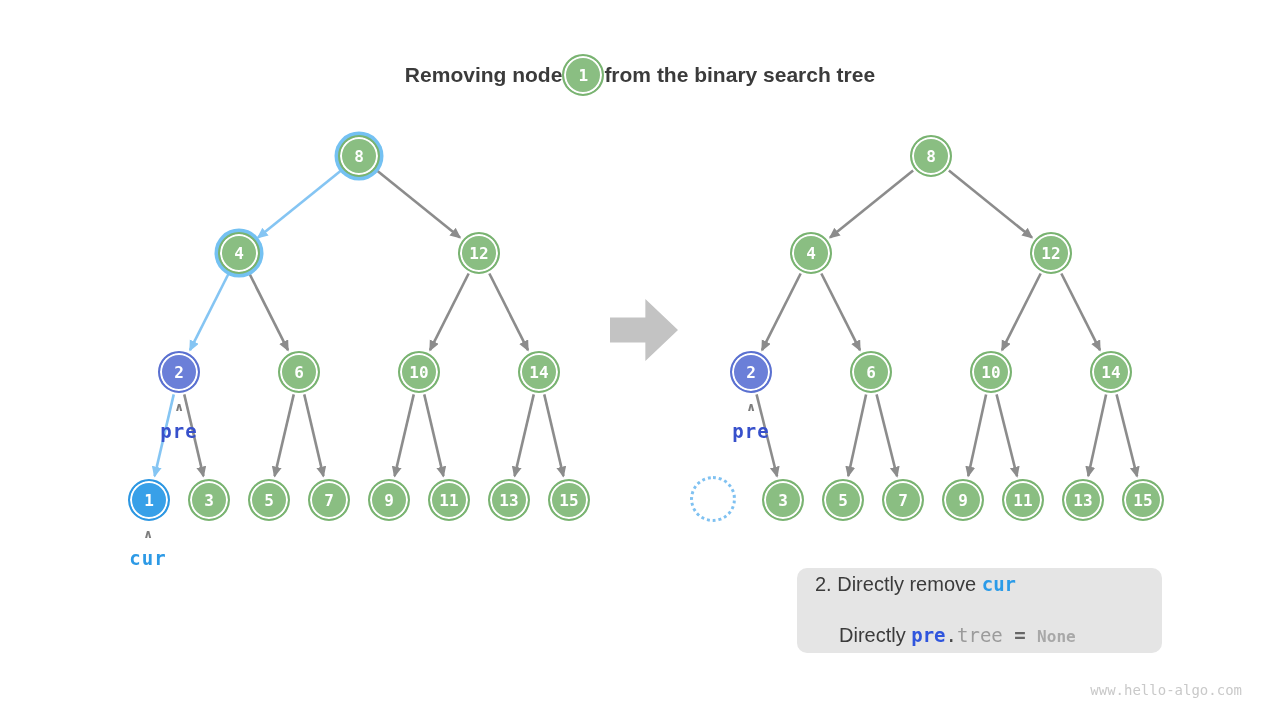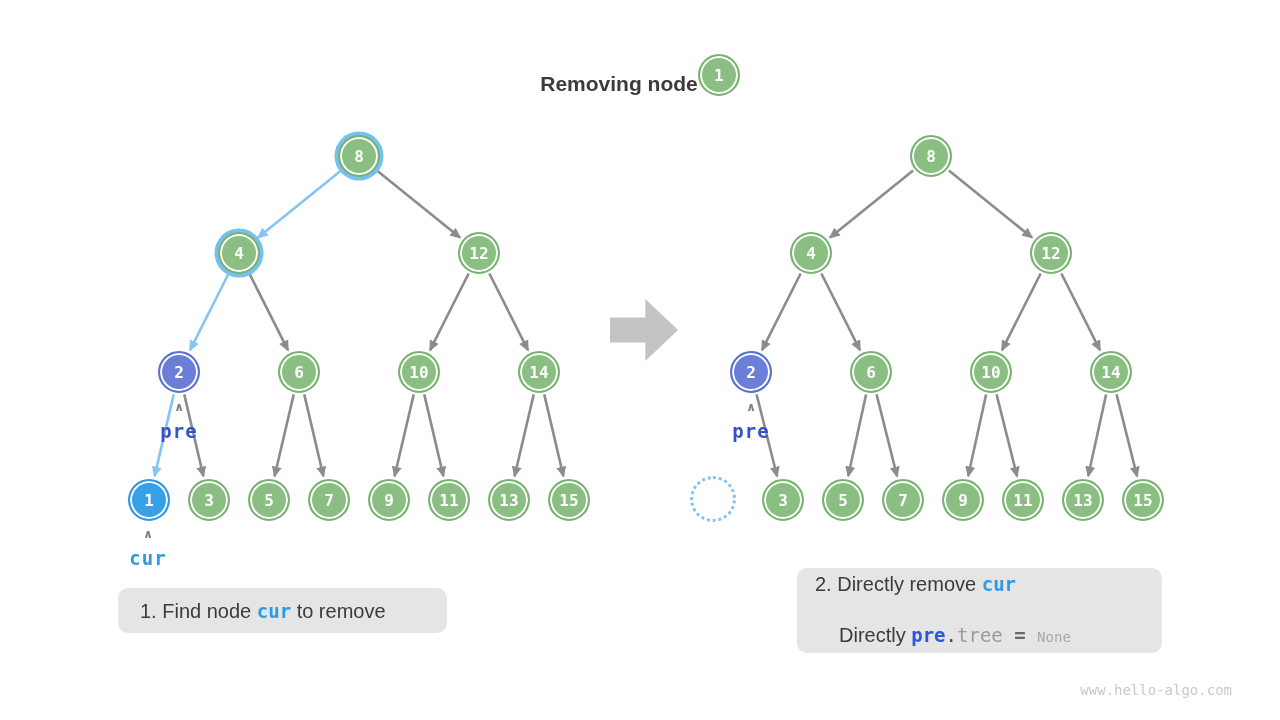--- a/index.html
+++ b/index.html
@@ -1,21 +1,21 @@
 <!DOCTYPE html>
 <html><head>
 <meta charset="utf-8">
 <style>
   html,body{margin:0;padding:0;background:#ffffff;}
   #stage{position:relative;width:1280px;height:720px;background:#ffffff;overflow:hidden;
          font-family:"Liberation Sans",sans-serif;}
 
   
   #title-row{position:absolute;top:54px;left:0;width:100%;height:42px;
-             display:flex;align-items:flex-end;justify-content:center;gap:0;
+             display:flex;align-items:center;justify-content:center;gap:0;
              font-weight:700;font-size:21px;color:#3b3b3b;}
 
   
   .node{position:absolute;width:42px;height:42px;border-radius:50%;box-sizing:border-box;
         display:flex;align-items:center;justify-content:center;
         font-family:"DejaVu Sans Mono",monospace;font-weight:700;font-size:16px;color:#fff;
         box-shadow:inset 0 0 0 2px #fff;}
   .node.inline{position:relative;flex:0 0 auto;}
   .node.green {background:#8abe82;border:2.5px solid #79b371;}
   .node.indigo{background:#6b7fd8;border:2.5px solid #5a70d0;}
@@ -48,34 +48,35 @@
            font-size:20px;color:#3b3b3b;line-height:32px;}
   #caption-1{left:118px;top:588px;width:329px;height:45px;padding-left:22px;}
   #caption-2{left:477px;top:588px;width:290px;height:45px;padding-left:22px;}
   #caption-3{left:797px;top:568px;width:365px;height:85px;padding-left:18px;justify-content:space-between;}
   #caption-3 .cap-line:nth-child(2){margin-left:24px;}
   .seg-cur{font-family:"DejaVu Sans Mono",monospace;font-weight:700;font-size:19px;color:#2b9be8;}
   .seg-pre{font-family:"DejaVu Sans Mono",monospace;font-weight:700;font-size:19px;color:#2f55dd;}
   .seg-code-dark {font-family:"DejaVu Sans Mono",monospace;font-size:19px;color:#4a4a4a;}
   .seg-code-gray {font-family:"DejaVu Sans Mono",monospace;font-size:19px;color:#9b9b9b;}
   .seg-code-mid  {font-family:"DejaVu Sans Mono",monospace;font-weight:700;font-size:19px;color:#666666;}
-  .seg-code-light{font-family:"DejaVu Sans Mono",monospace;font-size:14px;color:#a8a8a8;}
+  .seg-code-light{font-family:"DejaVu Sans Mono",monospace;font-size:16px;color:#a8a8a8;font-weight:bold;}
 
   
-  #watermark{position:absolute;right:48px;bottom:22px;
+  #watermark{position:absolute;right:38px;bottom:22px;
              font-family:"DejaVu Sans Mono",monospace;font-size:14px;color:#c9c9c9;}
 </style>
 </head>
 <body>
 
 <div id="stage">
 
   <div id="title-row">
     <span>Removing node</span>
     <span class="node green inline">1</span>
+    <span>from the binary search tree</span>
   </div>
 
   <svg id="edges">
     <defs>
       <marker id="arrow-gray" markerUnits="userSpaceOnUse" markerWidth="12" markerHeight="11" refX="9.5" refY="5" orient="auto">
         <path d="M0,0 L11,5 L0,10 Z" fill="#8c8c8c"></path>
       </marker>
       <marker id="arrow-blue" markerUnits="userSpaceOnUse" markerWidth="12" markerHeight="11" refX="9.5" refY="5" orient="auto">
         <path d="M0,0 L11,5 L0,10 Z" fill="#85c5f3"></path>
       </marker>
@@ -143,22 +144,19 @@
       <div class="node green" style="left: 1002px; top: 479px;">11</div>
       <div class="node green" style="left: 1062px; top: 479px;">13</div>
       <div class="node green" style="left: 1122px; top: 479px;">15</div>
       <div class="placeholder" style="left: 690px; top: 476px;"></div>
       <div class="pointer-caret" style="left: 751px; top: 401px;">∧</div>
       <div class="pointer-label pre" style="left: 751px; top: 422px;">pre</div>
     </div>
 
   <div id="transition-arrow"></div>
 
-  <div class="caption" id="caption-1">
-      <div class="cap-line"><span>1. Find node </span><span class="seg-cur">cur</span><span> to remove</span></div>
-    </div>
   <div class="caption" id="caption-3">
       <div class="cap-line"><span>2. Directly remove </span><span class="seg-cur">cur</span></div>
       <div class="cap-line"><span>Directly </span><span class="seg-pre">pre</span><span class="seg-code-dark">.</span><span class="seg-code-gray">tree</span><span class="seg-code-mid"> = </span><span class="seg-code-light">None</span></div>
     </div>
 
   <div id="watermark">www.hello-algo.com</div>
 </div>
 
 </body></html>

